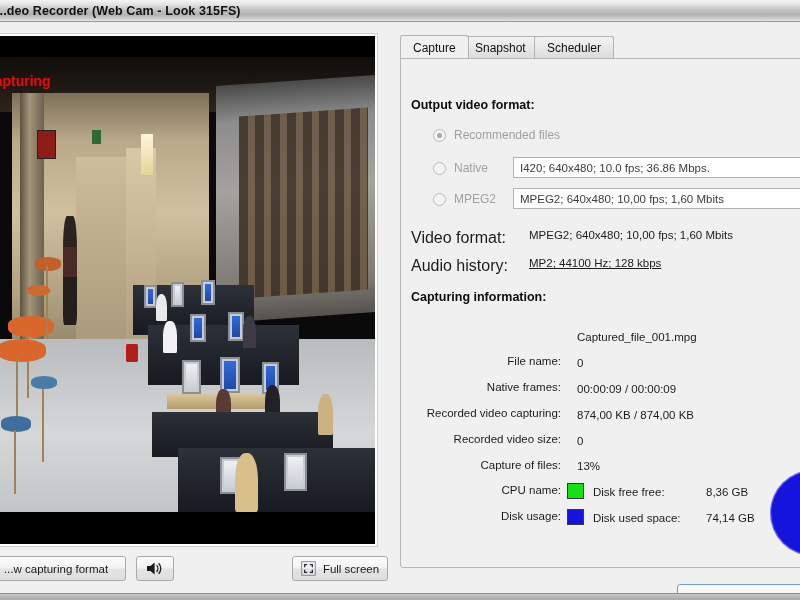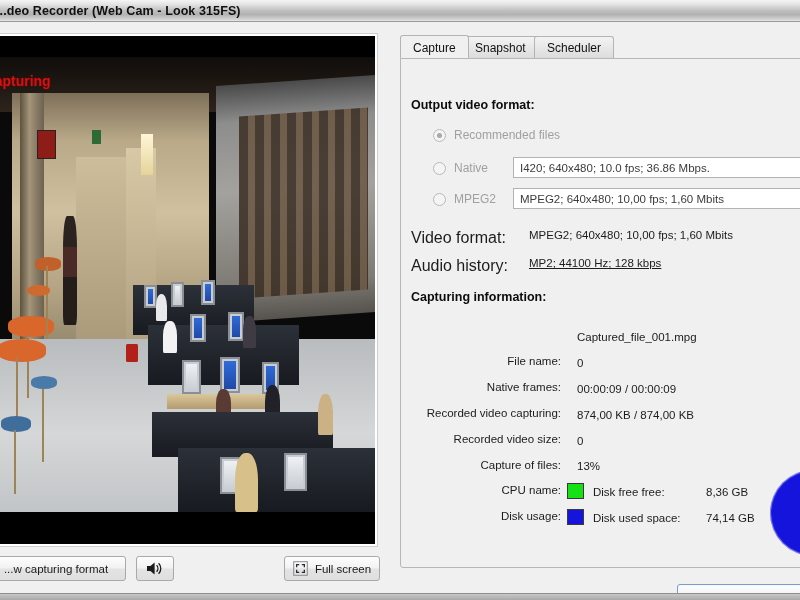--- a/index.html
+++ b/index.html
@@ -91,21 +91,21 @@
   .btn {
     background: linear-gradient(to bottom,#fdfdfd 0%,#f2f2f2 48%,#e3e3e3 52%,#dfdfdf 100%);
     border: 1px solid #a9a9a9; border-radius: 3px;
     font-size: 11.5px; color: #1a1a1a;
     display: inline-flex; align-items: center; justify-content: center;
     gap: 7px; cursor: default; white-space: nowrap;
   }
   .tool-history { position: absolute; left: -14px; top: 534px; width: 140px; height: 25px; }
   .tool-sound   { position: absolute; left: 136px; top: 534px; width: 38px; height: 25px; }
   .tool-snap    { position: absolute; left: 180px; top: 534px; width: 99px; height: 25px; }
-  .tool-full    { position: absolute; left: 284px; top: 534px; width: 96px; height: 25px; }
+  .tool-full    { position: absolute; left: 292px; top: 534px; width: 96px; height: 25px; }
 
   
   .tabstrip {
     position: absolute; left: 400px; top: 14px; width: 410px; height: 22px;
   }
   .tab {
     position: absolute; top: 0; height: 22px; padding: 0 12px;
     display: flex; align-items: center; justify-content: center;
     font-size: 12px; color: #111;
     border: 1px solid #b4b4b4; border-bottom: none;

